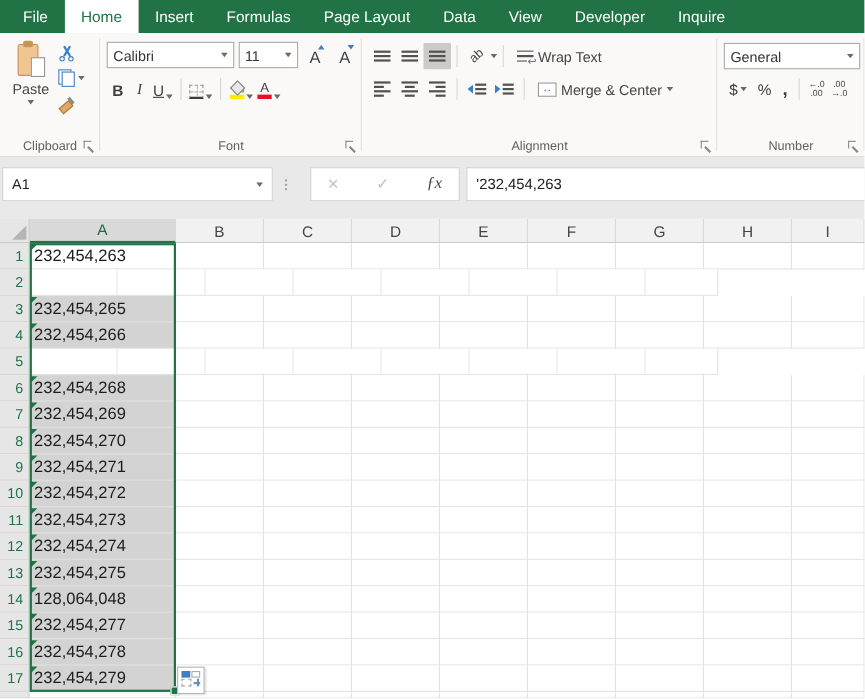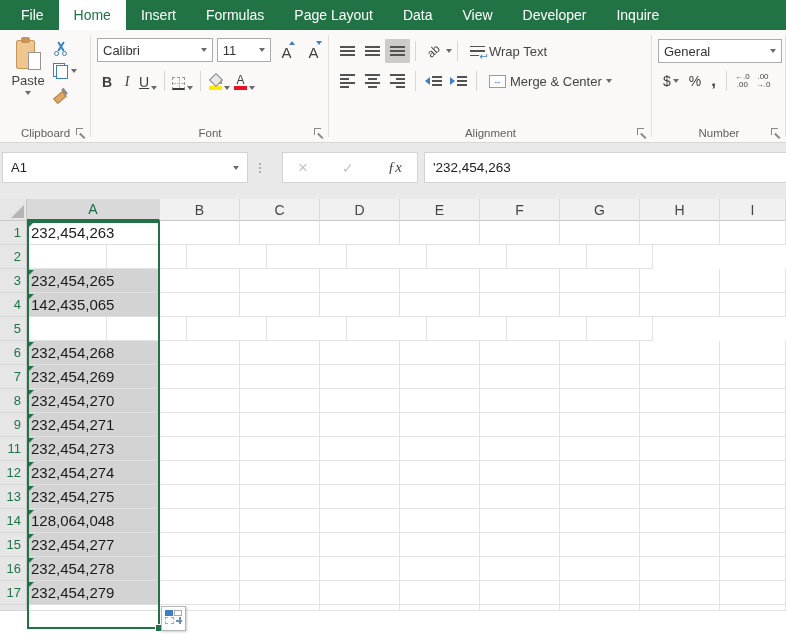--- a/index.html
+++ b/index.html
@@ -478,21 +478,21 @@
           <div class="cell" style="width: 80px;"></div>
           <div class="cell" style="width: 80px;"></div>
           <div class="cell" style="width: 80px;"></div>
           <div class="cell" style="width: 80px;"></div>
           <div class="cell" style="width: 66px;"></div>
         </div>
         <div class="row">
           <div class="row-hdr">4</div>
           <div class="cell cell-a">
             <span class="tri"></span>
-            <span>142,435,065</span>
+            <span>232,454,266</span>
           </div>
           <div class="cell" style="width: 80px;"></div>
           <div class="cell" style="width: 80px;"></div>
           <div class="cell" style="width: 80px;"></div>
           <div class="cell" style="width: 80px;"></div>
           <div class="cell" style="width: 80px;"></div>
           <div class="cell" style="width: 80px;"></div>
           <div class="cell" style="width: 80px;"></div>
           <div class="cell" style="width: 66px;"></div>
         </div>
@@ -550,20 +550,35 @@
           <div class="cell" style="width: 80px;"></div>
           <div class="cell" style="width: 80px;"></div>
           <div class="cell" style="width: 80px;"></div>
           <div class="cell" style="width: 66px;"></div>
         </div>
         <div class="row">
           <div class="row-hdr">9</div>
           <div class="cell cell-a">
             <span class="tri"></span>
             <span>232,454,271</span>
+          </div>
+          <div class="cell" style="width: 80px;"></div>
+          <div class="cell" style="width: 80px;"></div>
+          <div class="cell" style="width: 80px;"></div>
+          <div class="cell" style="width: 80px;"></div>
+          <div class="cell" style="width: 80px;"></div>
+          <div class="cell" style="width: 80px;"></div>
+          <div class="cell" style="width: 80px;"></div>
+          <div class="cell" style="width: 66px;"></div>
+        </div>
+        <div class="row">
+          <div class="row-hdr">10</div>
+          <div class="cell cell-a">
+            <span class="tri"></span>
+            <span>232,454,272</span>
           </div>
           <div class="cell" style="width: 80px;"></div>
           <div class="cell" style="width: 80px;"></div>
           <div class="cell" style="width: 80px;"></div>
           <div class="cell" style="width: 80px;"></div>
           <div class="cell" style="width: 80px;"></div>
           <div class="cell" style="width: 80px;"></div>
           <div class="cell" style="width: 80px;"></div>
           <div class="cell" style="width: 66px;"></div>
         </div>

